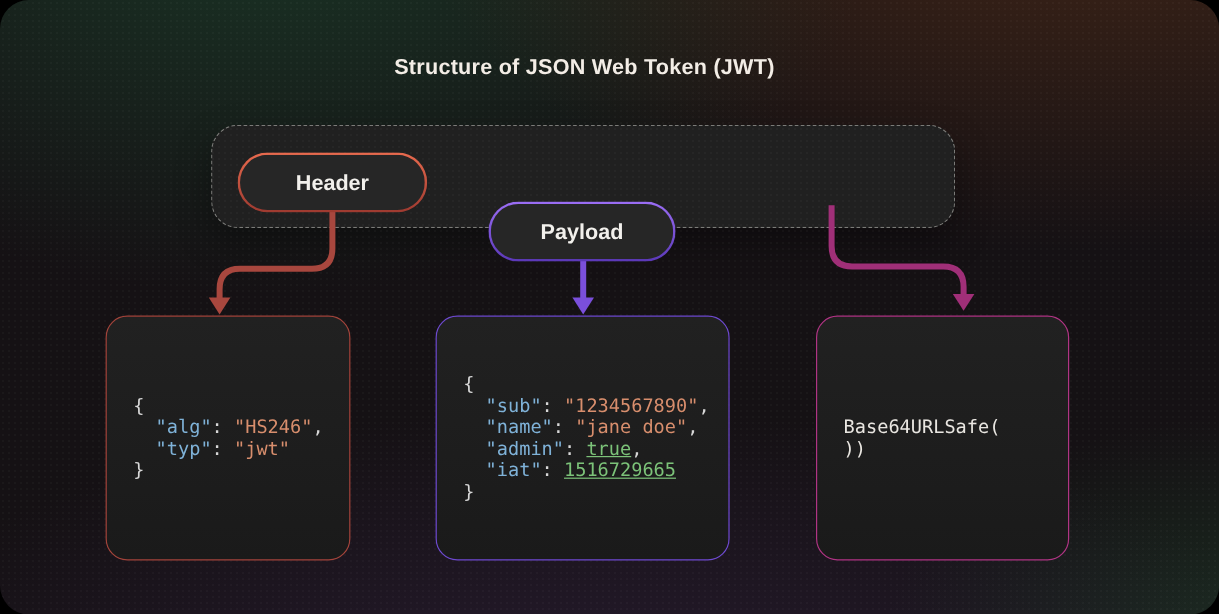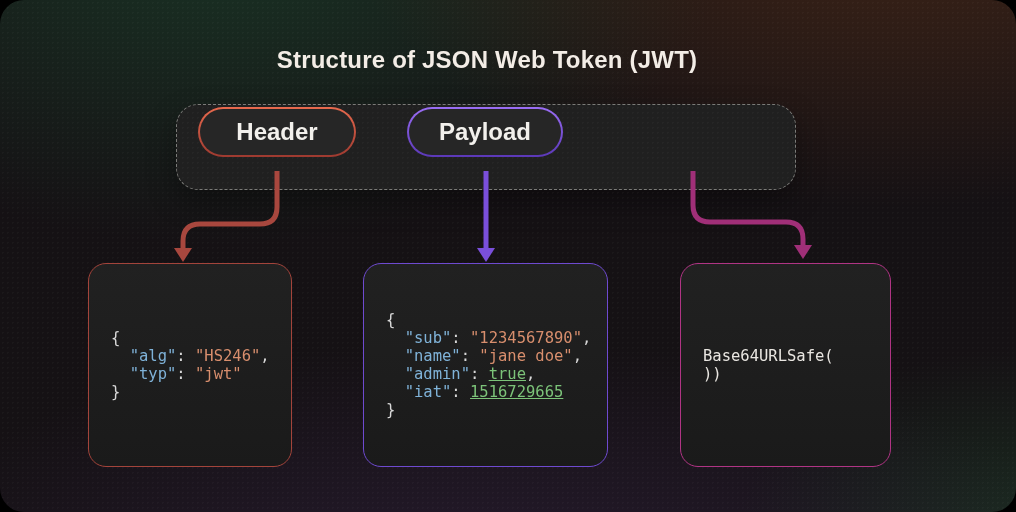--- a/index.html
+++ b/index.html
@@ -30,62 +30,63 @@
     pointer-events: none;
     border-radius: inherit;
   }
   .title {
     position: absolute;
     top: 46px;
     left: 176px;
     width: 622px;
     margin: 0;
     text-align: center;
-    font-size: 24px;
+    font-size: 18px;
     font-weight: bold;
     letter-spacing: 0.2px;
     color: var(--title-color, #f3ede6);
     z-index: 3;
   }
   .top-bar {
     position: absolute;
     left: 176px;
     top: 104px;
     width: 620px;
     height: 86px;
     border-radius: 22px;
     background: #202020;
     border: 1.5px dashed #7b7b78;
     box-sizing: border-box;
     box-shadow: 0 12px 28px rgba(0,0,0,0.35);
   }
   .pill {
     position: absolute;
-    top: 107px;
+    top: 127px;
     height: 50px;
     border-radius: 25px;
     border: 2px solid transparent;
     box-sizing: border-box;
     display: flex;
     align-items: center;
     justify-content: center;
     z-index: 3;
-    font-size: 24px;
+    font-size: 18px;
     font-weight: bold;
     color: #f2f0ec;
   }
   .pill-header {
     left: 198px; width: 158px;
     background: linear-gradient(#262626,#262626) padding-box,
       linear-gradient(180deg, var(--header-accent-light,#e86a4e), var(--header-accent-dark,#9e3a30)) border-box;
   }
   .pill-payload {
     left: 407px; width: 156px;
     background: linear-gradient(#262626,#262626) padding-box,
       linear-gradient(180deg, var(--payload-accent-light,#9b6ef5), var(--payload-accent-dark,#5b38b8)) border-box;
+    margin-top: 41px;
   }
   .pill-signature {
     left: 615px; width: 157px;
     background: linear-gradient(#262626,#262626) padding-box,
       linear-gradient(180deg, var(--signature-accent-light,#d957b0), var(--signature-accent-dark,#992e72)) border-box;
   }
   .arrows {
     position: absolute;
     left: 0; top: 0;
     width: 1016px;

